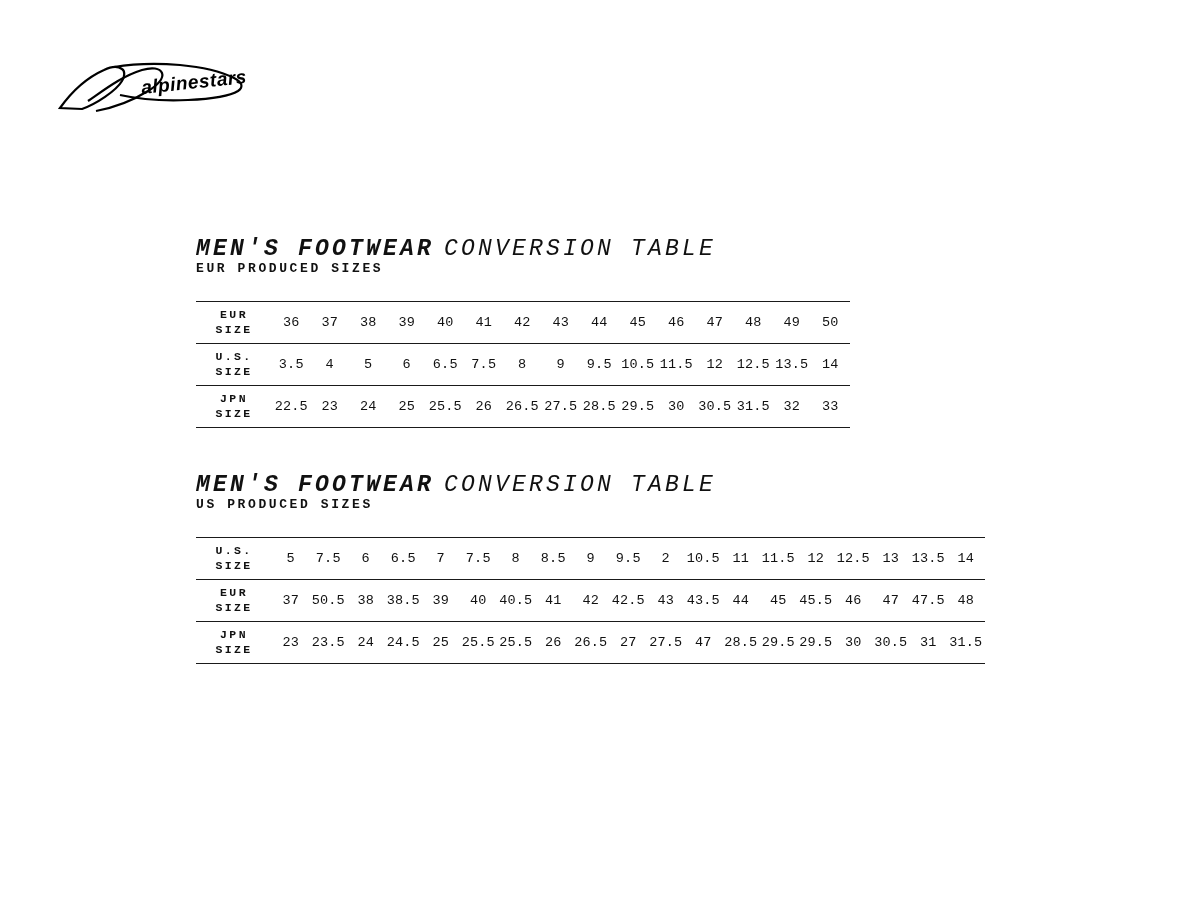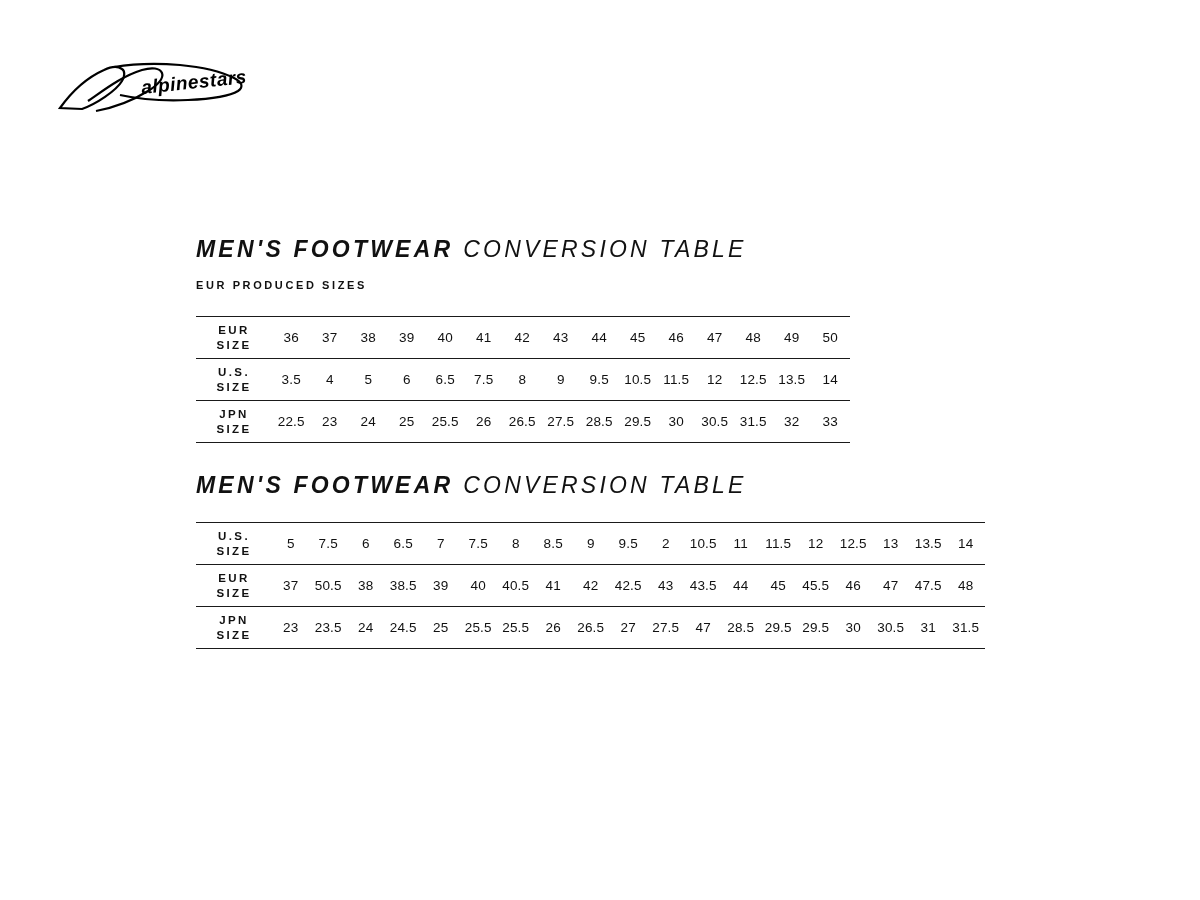--- a/index.html
+++ b/index.html
@@ -23,20 +23,21 @@
     top: 60px;
     width: 215px;
     height: 56px;
   }
   .logo svg { display: block; }
 
   
   .block {
     position: absolute;
     left: 196px;
+    font-family: Liberation Mono, monospace;
   }
   .block-eur { top: 238px; }
   .block-us  { top: 474px; }
 
   .title-line {
     white-space: nowrap;
     line-height: 1;
     margin: 0 0 0 0;
   }
   .title-bold {
@@ -47,23 +48,23 @@
   }
   .title-light {
     font-weight: normal;
     font-style: italic;
     font-size: 23px;
     letter-spacing: 3.2px;
     margin-left: 10px;
   }
   .subtitle {
     font-weight: bold;
-    font-size: 11px;
+    font-size: 13px;
     letter-spacing: 2.6px;
-    margin-top: 18px;
+    margin-top: 0;
     white-space: nowrap;
   }
 
   table.conv {
     border-collapse: collapse;
     margin-top: 25px;
     font-size: 13px;
   }
   table.conv td {
     border-bottom: 1.3px solid #1a1a1a;
@@ -194,20 +195,21 @@
         <td class="val">33</td>
       </tr>
     </tbody>
   </table>
 </div>
 
 <div class="block block-us">
   <div class="title-line">
     <span class="title-bold">MEN'S FOOTWEAR</span><span class="title-light">CONVERSION TABLE</span>
   </div>
+  <div class="subtitle">US PRODUCED SIZES</div>
 
   <table class="conv tbl-us">
     <tbody>
       <tr>
         <td class="rowhead">
           <span>U.S.</span>
           <span>SIZE</span>
         </td>
         <td class="val">5</td>
         <td class="val">7.5</td>

